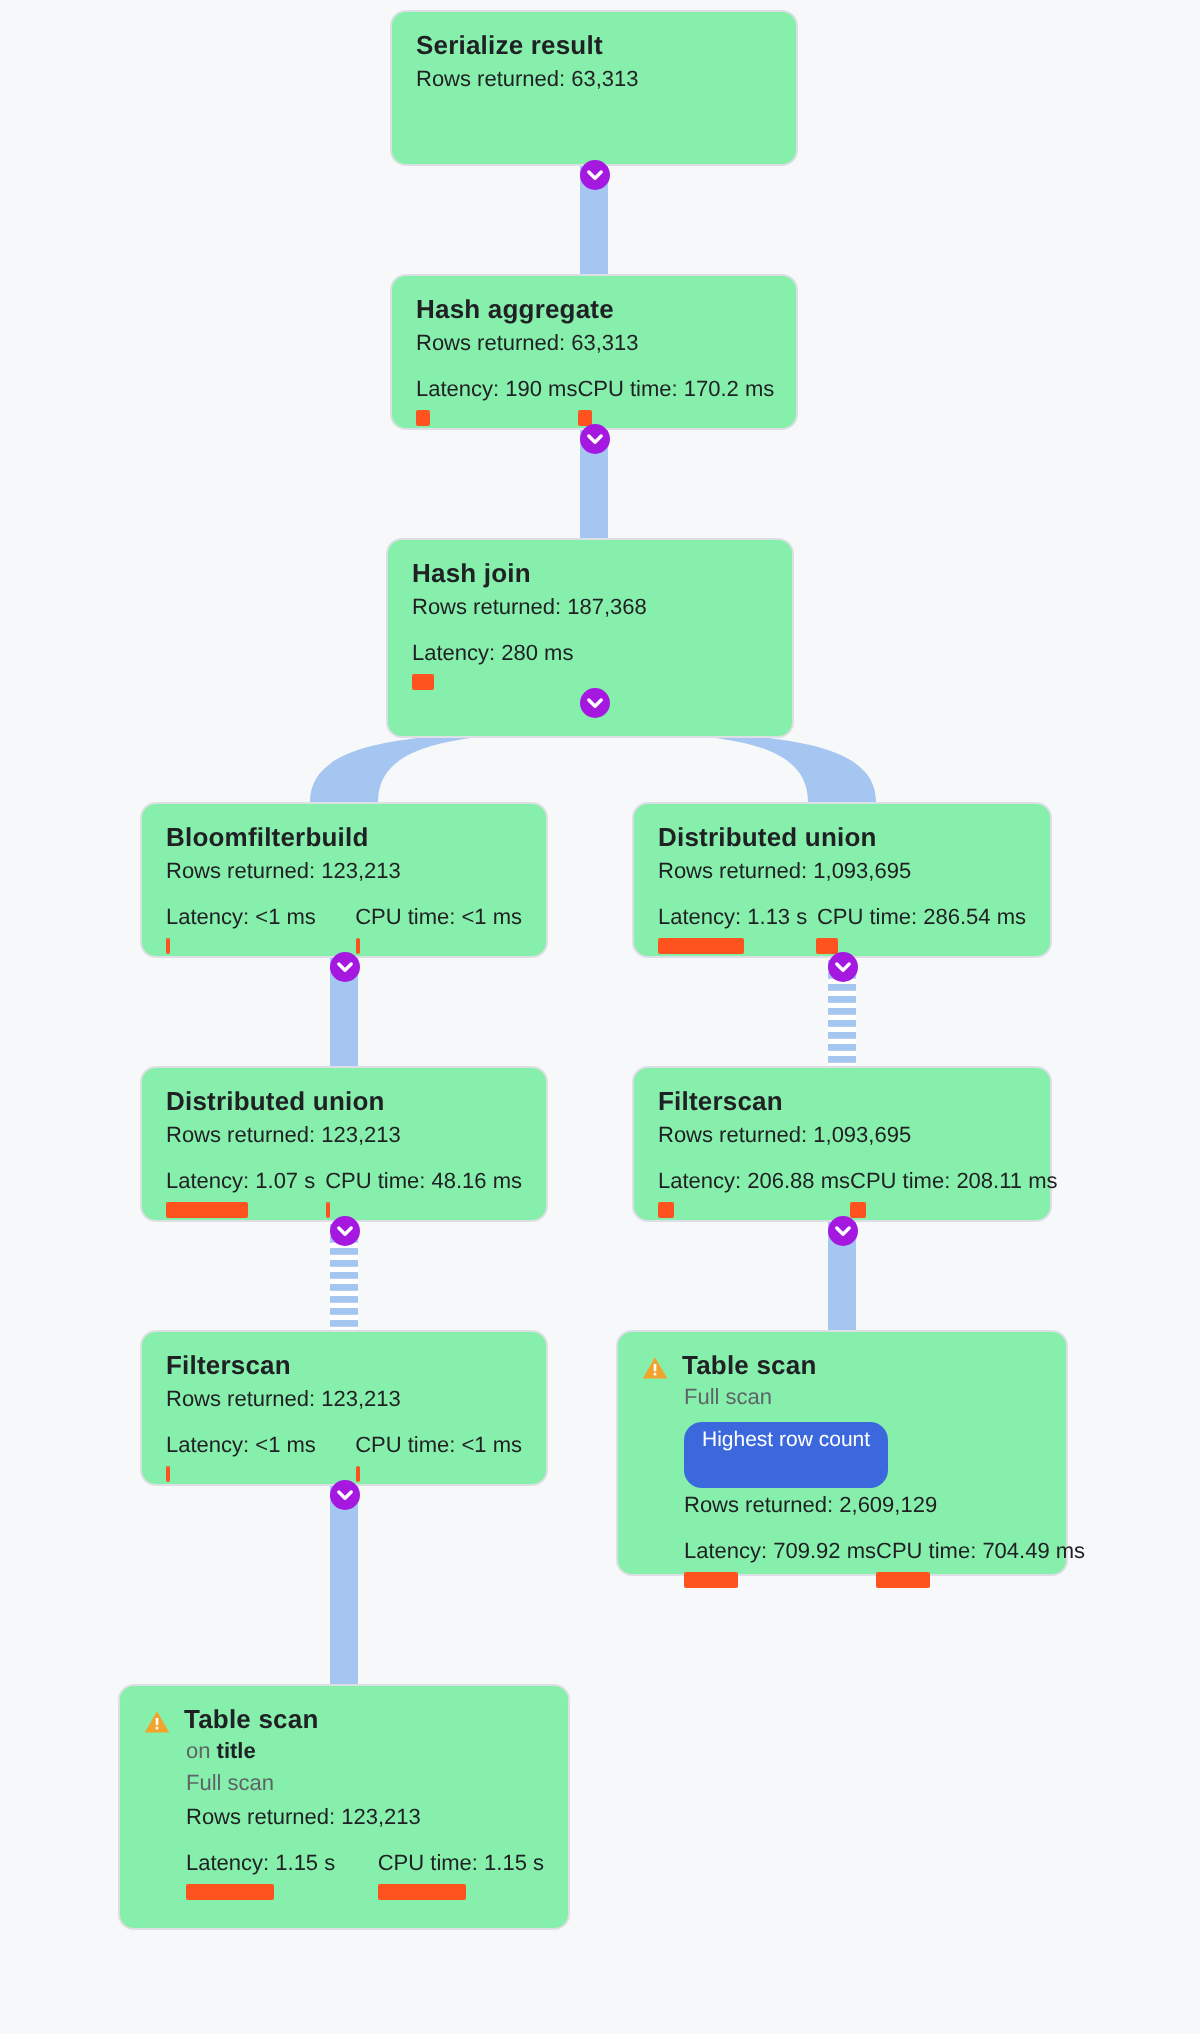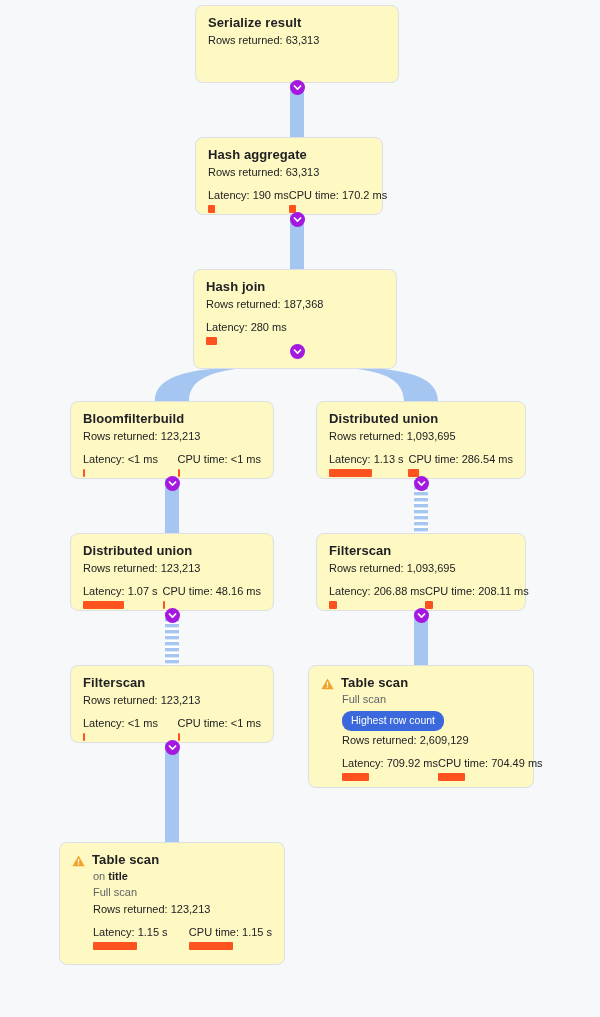--- a/index.html
+++ b/index.html
@@ -22,21 +22,21 @@
   #edge-layer {
     position: absolute;
     left: 0;
     top: 0;
     width: 600px;
     height: 1017px;
     pointer-events: none;
   }
   .node {
     position: absolute;
-    background: #fef9c3;
+    background: #86efac;
     border: 1px solid #dcdfe3;
     border-radius: 8px;
     box-sizing: border-box;
     padding: 9px 12px 11px 12px;
     z-index: 5;
   }
   .node-head {
     display: flex;
     align-items: flex-start;
     gap: 7px;
@@ -74,21 +74,21 @@
     gap: 6px;
     margin-top: 4px;
     margin-bottom: 2px;
     flex-wrap: wrap;
   }
   .badge {
     background: #3b68dd;
     color: #ffffff;
     font-size: 10.5px;
     line-height: 1;
-    padding: 4px 9px 5px 9px;
+    padding: 4px 9px 18px 9px;
     border-radius: 9px;
     white-space: nowrap;
   }
   .rows {
     font-size: 11px;
     color: #202124;
     line-height: 15px;
     margin-top: 2px;
   }
   .metrics {
@@ -148,21 +148,21 @@
   </svg>
   <div id="nodes-group">
       <div class="node" style="left: 195px; top: 5px; width: 204px; height: 78px;">
         <div class="node-head">
           <span class="node-title">Serialize result</span>
         </div>
         <div class="node-body">
           <div class="rows">Rows returned: 63,313</div>
         </div>
       </div>
-      <div class="node" style="left: 195px; top: 137px; width: 188px; height: 78px;">
+      <div class="node" style="left: 195px; top: 137px; width: 204px; height: 78px;">
         <div class="node-head">
           <span class="node-title">Hash aggregate</span>
         </div>
         <div class="node-body">
           <div class="rows">Rows returned: 63,313</div>
           <div class="metrics">
             <div class="metric" style="width:100px">
               <div class="metric-label">Latency: 190 ms</div>
               <div class="bar" style="width:7px"></div>
             </div>

